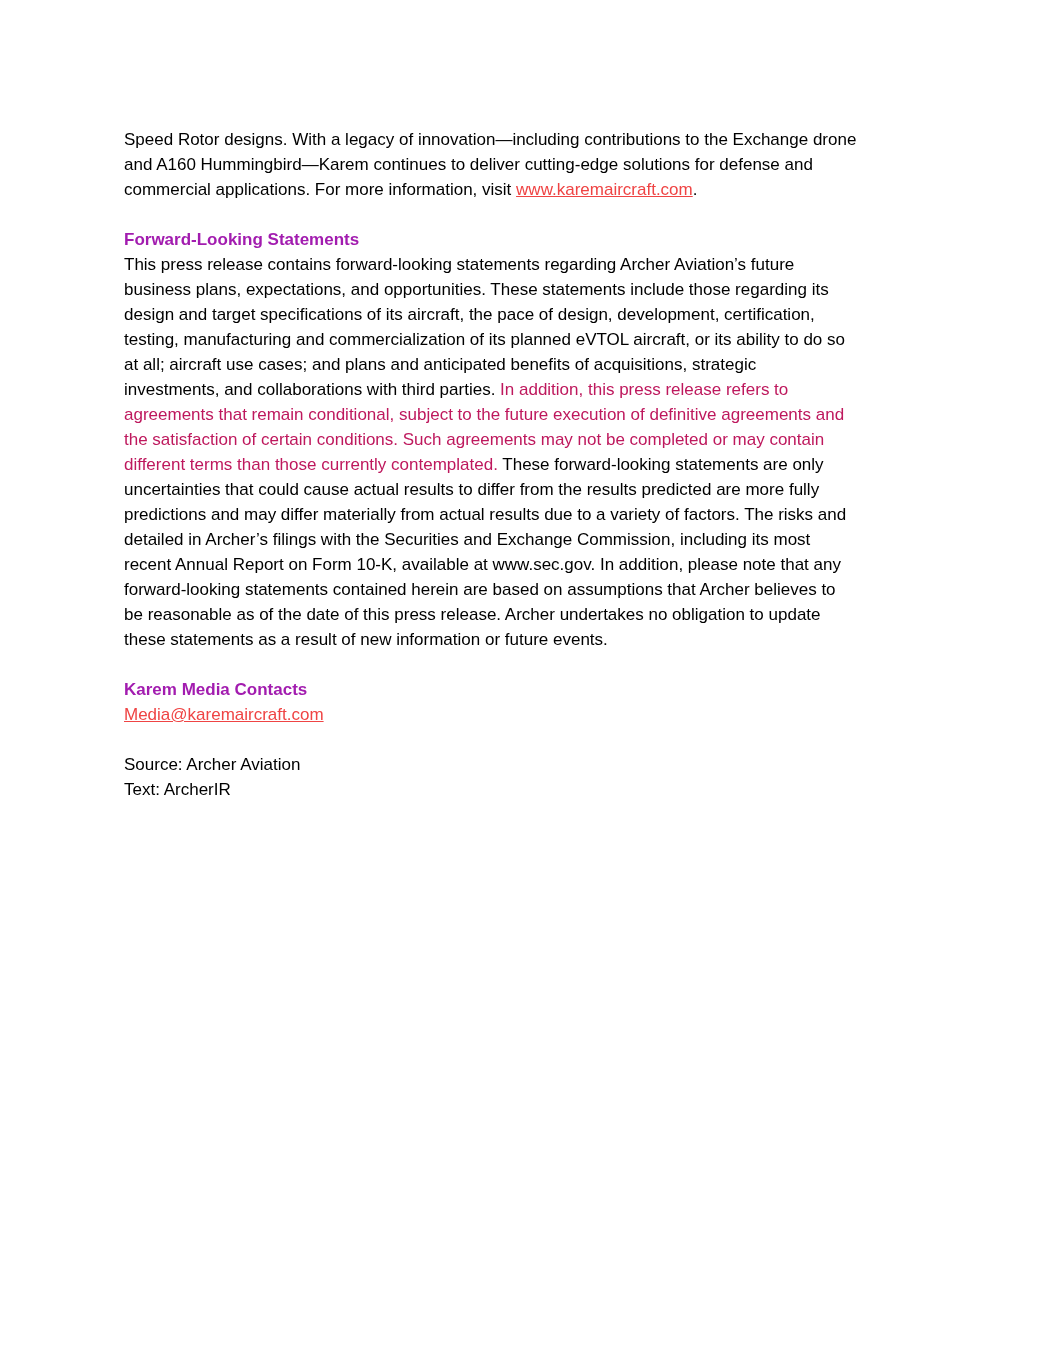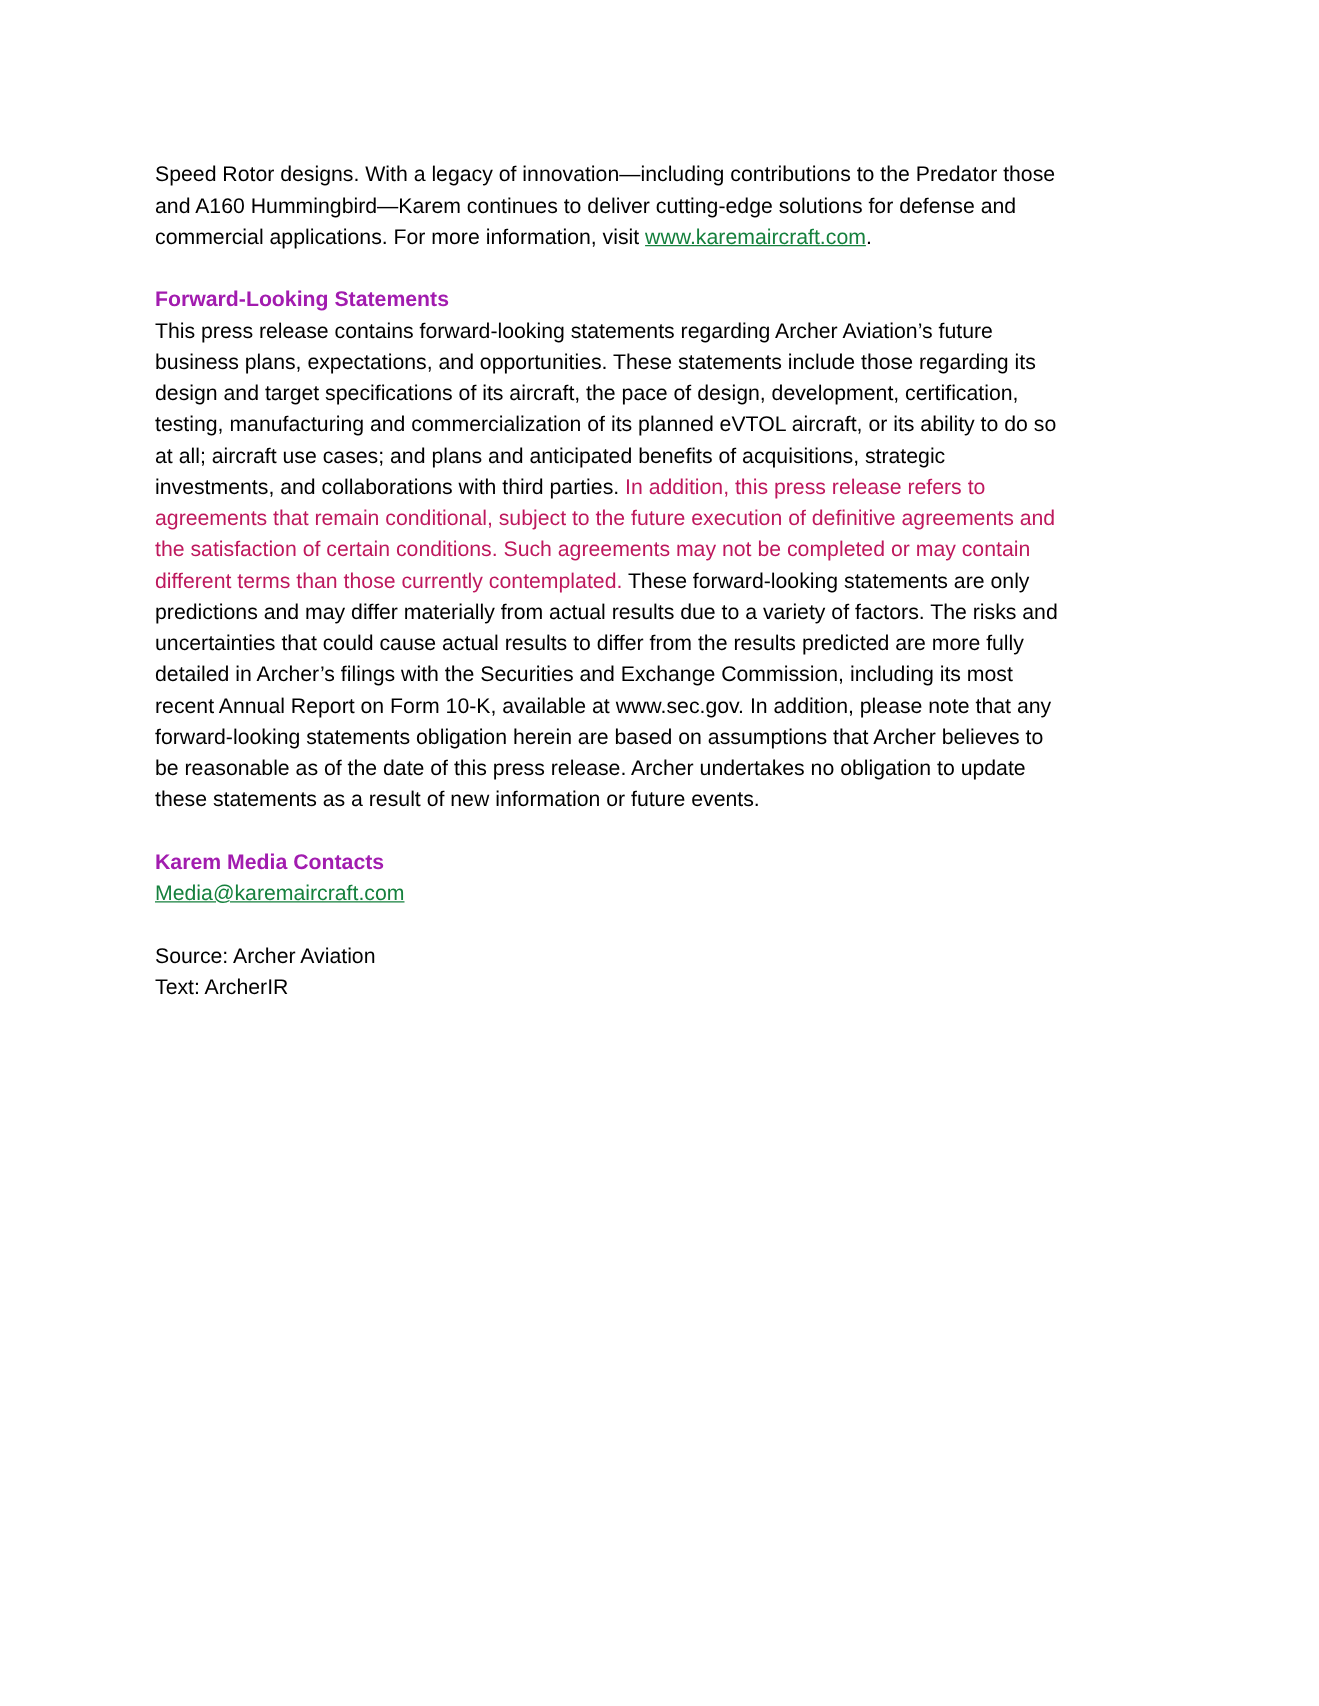--- a/index.html
+++ b/index.html
@@ -27,48 +27,48 @@
   .line {
     height: 25px;
     line-height: 25px;
     font-size: 17px;
     white-space: pre;
     letter-spacing: 0;
   }
   .seg-normal { color: #000000; }
   .seg-bold   { color: #a21caf; font-weight: bold; }
   .seg-gray   { color: #be185d; }
-  a.seg-link  { color: #15803d; text-decoration: underline; cursor: pointer; }
+  a.seg-link  { color: #ef4444; text-decoration: underline; cursor: pointer; }
 </style>
 </head>
 <body>
 
 <div class="page">
   <div class="content">
       <div class="block">
-        <div class="line"><span class="seg-normal">Speed Rotor designs. With a legacy of innovation—including contributions to the Predator those</span></div>
+        <div class="line"><span class="seg-normal">Speed Rotor designs. With a legacy of innovation—including contributions to the Exchange drone</span></div>
         <div class="line"><span class="seg-normal">and A160 Hummingbird—Karem continues to deliver cutting-edge solutions for defense and</span></div>
         <div class="line"><span class="seg-normal">commercial applications. For more information, visit </span><a class="seg-link" href="#">www.karemaircraft.com</a><span class="seg-normal">.</span></div>
       </div>
       <div class="block">
         <div class="line"><span class="seg-bold">Forward-Looking Statements</span></div>
         <div class="line"><span class="seg-normal">This press release contains forward-looking statements regarding Archer Aviation’s future</span></div>
         <div class="line"><span class="seg-normal">business plans, expectations, and opportunities. These statements include those regarding its</span></div>
         <div class="line"><span class="seg-normal">design and target specifications of its aircraft, the pace of design, development, certification,</span></div>
         <div class="line"><span class="seg-normal">testing, manufacturing and commercialization of its planned eVTOL aircraft, or its ability to do so</span></div>
         <div class="line"><span class="seg-normal">at all; aircraft use cases; and plans and anticipated benefits of acquisitions, strategic</span></div>
         <div class="line"><span class="seg-normal">investments, and collaborations with third parties. </span><span class="seg-gray">In addition, this press release refers to</span></div>
         <div class="line"><span class="seg-gray">agreements that remain conditional, subject to the future execution of definitive agreements and</span></div>
         <div class="line"><span class="seg-gray">the satisfaction of certain conditions. Such agreements may not be completed or may contain</span></div>
         <div class="line"><span class="seg-gray">different terms than those currently contemplated. </span><span class="seg-normal">These forward-looking statements are only</span></div>
+        <div class="line"><span class="seg-normal">uncertainties that could cause actual results to differ from the results predicted are more fully</span></div>
         <div class="line"><span class="seg-normal">predictions and may differ materially from actual results due to a variety of factors. The risks and</span></div>
-        <div class="line"><span class="seg-normal">uncertainties that could cause actual results to differ from the results predicted are more fully</span></div>
         <div class="line"><span class="seg-normal">detailed in Archer’s filings with the Securities and Exchange Commission, including its most</span></div>
         <div class="line"><span class="seg-normal">recent Annual Report on Form 10-K, available at www.sec.gov. In addition, please note that any</span></div>
-        <div class="line"><span class="seg-normal">forward-looking statements obligation herein are based on assumptions that Archer believes to</span></div>
+        <div class="line"><span class="seg-normal">forward-looking statements contained herein are based on assumptions that Archer believes to</span></div>
         <div class="line"><span class="seg-normal">be reasonable as of the date of this press release. Archer undertakes no obligation to update</span></div>
         <div class="line"><span class="seg-normal">these statements as a result of new information or future events.</span></div>
       </div>
       <div class="block">
         <div class="line"><span class="seg-bold">Karem Media Contacts</span></div>
         <div class="line"><a class="seg-link" href="#">Media@karemaircraft.com</a></div>
       </div>
       <div class="block">
         <div class="line"><span class="seg-normal">Source: Archer Aviation</span></div>
         <div class="line"><span class="seg-normal">Text: ArcherIR</span></div>

